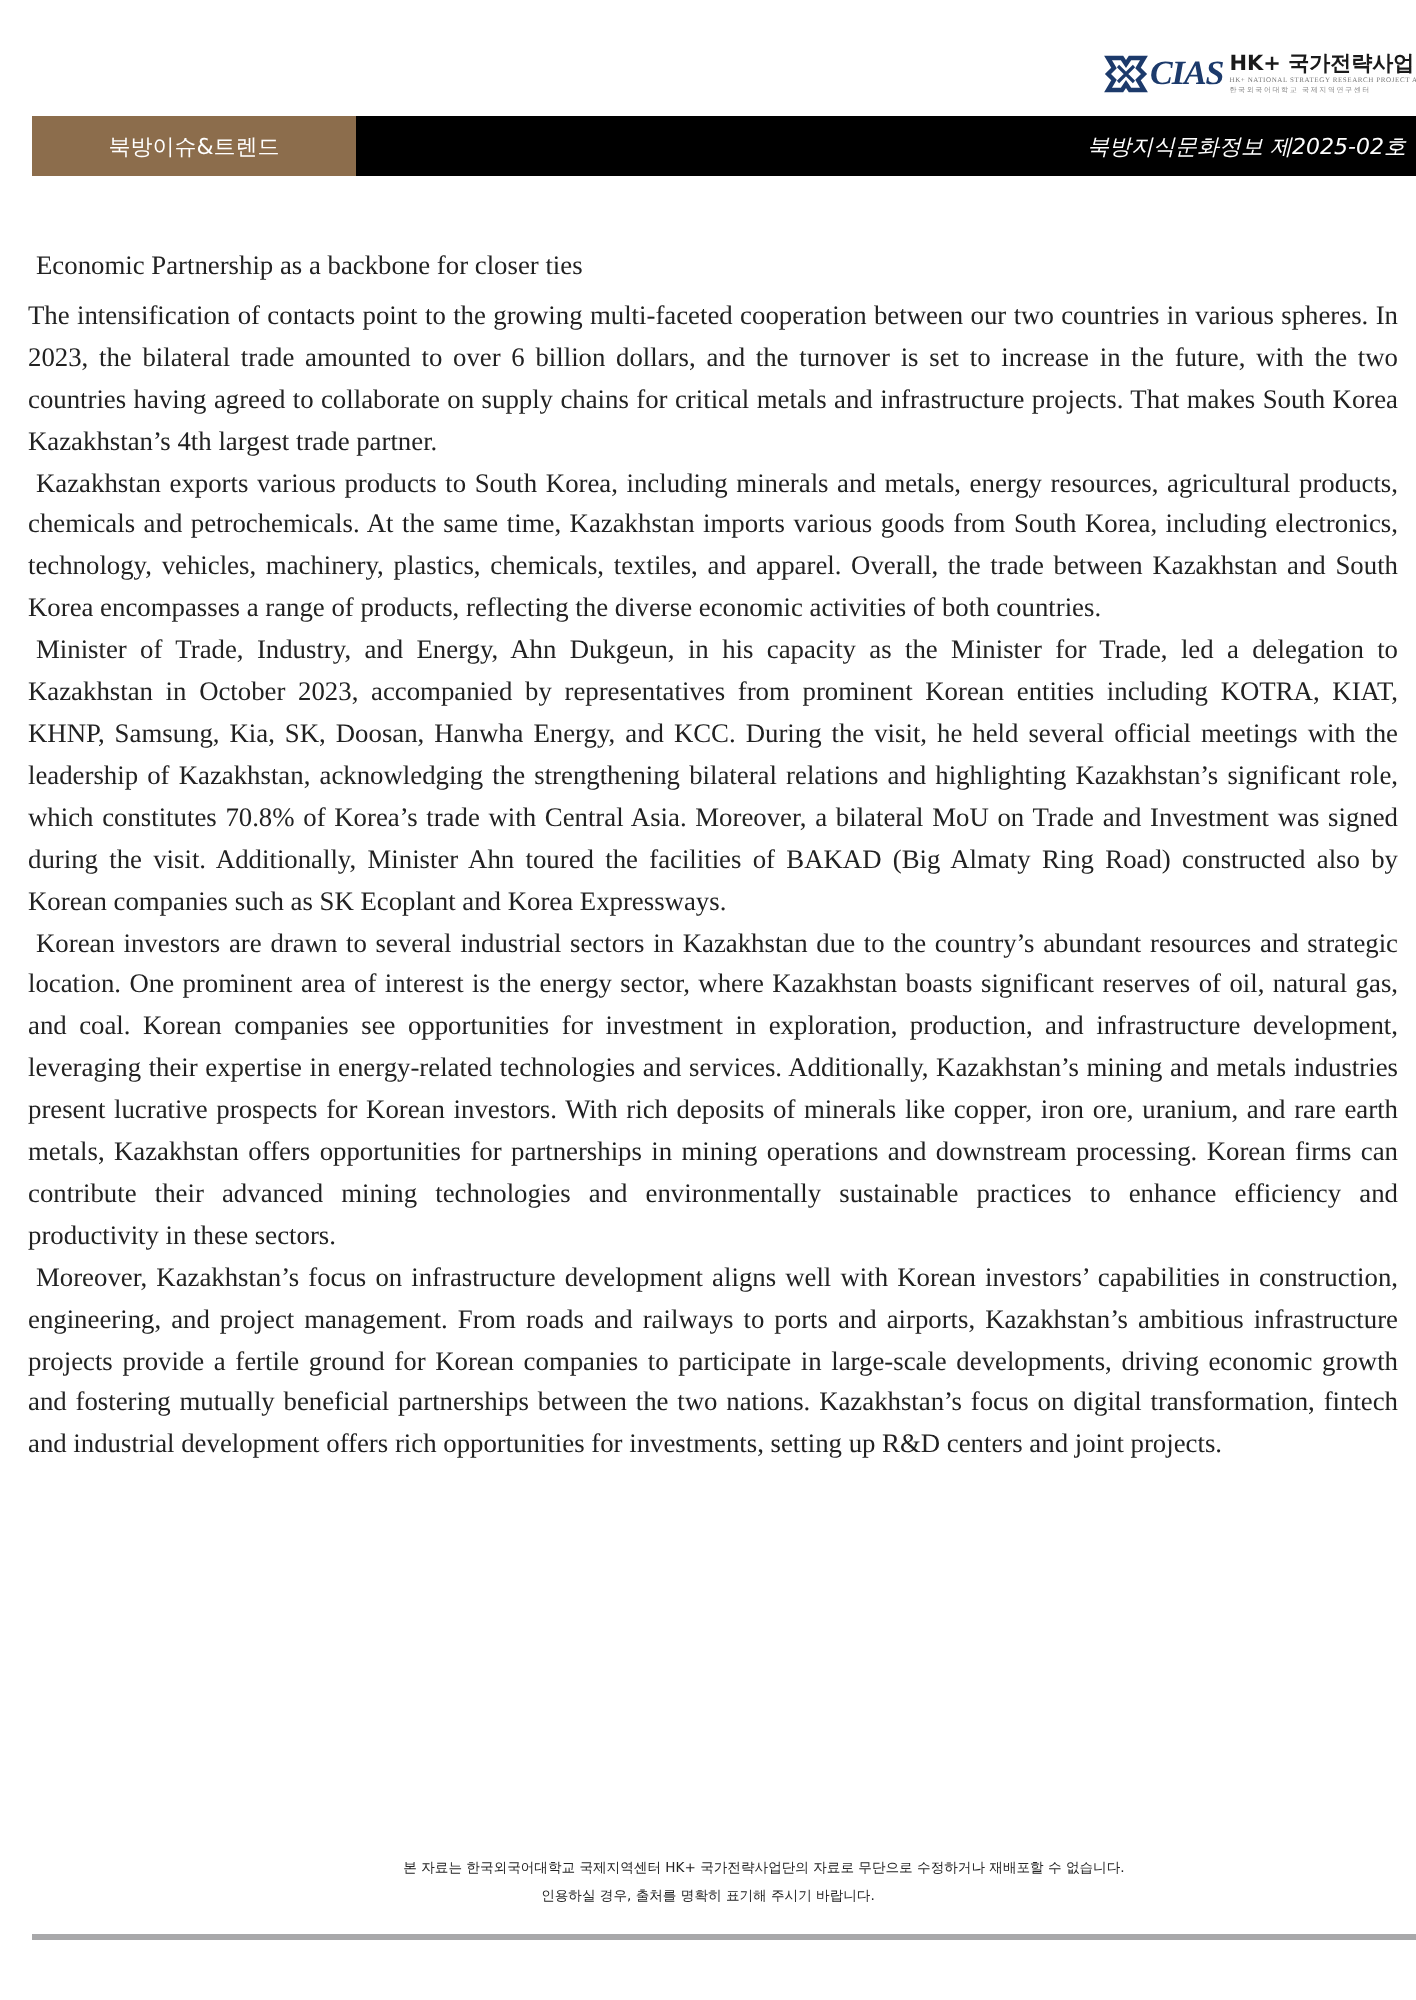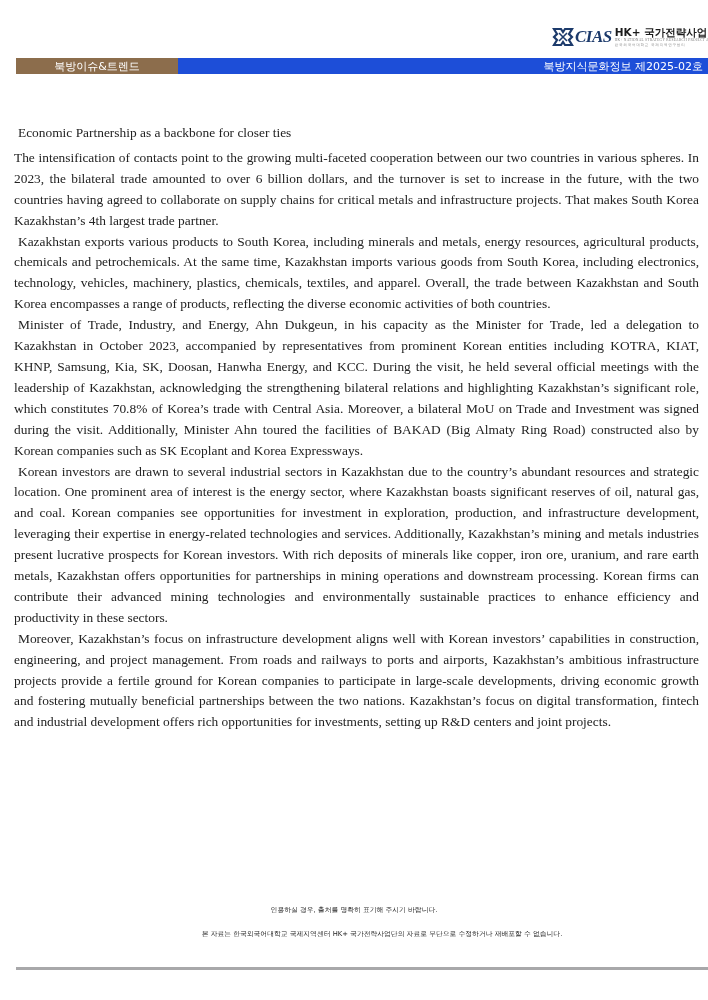--- a/index.html
+++ b/index.html
@@ -6,31 +6,31 @@
   body { width: 708px; height: 1000px; position: relative; overflow: hidden; font-family: "DejaVu Sans", sans-serif; }
 
   .logo { position: absolute; top: 24px; left: 552px; height: 26px; display: flex; align-items: center; }
   .logo-mark { width: 22px; height: 22px; position: relative; }
   .logo-cias { font-family: "Liberation Serif", serif; font-size: 17px; color: #1c3a6b; margin-left: 1px; letter-spacing: -0.5px; font-weight: bold; font-style: italic; }
   .logo-right { margin-left: 3px; display: flex; flex-direction: column; }
   .logo-title { font-family: "DejaVu Sans", sans-serif; font-size: 10.5px; font-weight: bold; color: #1a1a1a; line-height: 12px; white-space: nowrap; }
   .logo-sub1 { font-family: "Liberation Serif", serif; font-size: 3.5px; color: #777; line-height: 5px; white-space: nowrap; letter-spacing: 0.3px; }
   .logo-sub2 { font-family: "DejaVu Sans", sans-serif; font-size: 3.5px; color: #888; line-height: 5px; white-space: nowrap; letter-spacing: 0.8px; }
 
-  .band { position: absolute; top: 58px; left: 16px; width: 692px; height: 16px; display: flex; }
+  .band { position: absolute; top: 58px; left: 16px; width: 692px; height: 30px; display: flex; }
   .band-left { width: 162px; background: #8c6d4c; color: #fff; font-size: 11px; display: flex; align-items: center; justify-content: center; }
-  .band-right { flex: 1; background: #1d4ed8; color: #fff; font-size: 11px; display: flex; align-items: center; justify-content: flex-end; padding-right: 5px; }
+  .band-right { flex: 1; background: #000000; color: #fff; font-size: 11px; display: flex; align-items: center; justify-content: flex-end; padding-right: 5px; font-style: italic; }
 
   .content { position: absolute; top: 119px; left: 14px; width: 685px; font-family: "Liberation Serif", serif; font-size: 13.4px; line-height: 20.9px; color: #222; }
   .heading { font-weight: normal; margin: 4px; white-space: nowrap; }
   .para { margin: 0; text-align: justify; }
   .para.indent { text-indent: 4px; }
 
   .footer-line1 { position: absolute; top: 929px; left: 0; width: 708px; text-align: center; font-size: 6.8px; color: #222; font-family: "DejaVu Sans", sans-serif; margin-left: 28px; }
-  .footer-line2 { position: absolute; top: 905px; left: 0; width: 708px; text-align: center; font-size: 6.8px; color: #222; font-family: "DejaVu Sans", sans-serif; }
+  .footer-line2 { position: absolute; top: 943px; left: 0; width: 708px; text-align: center; font-size: 6.8px; color: #222; font-family: "DejaVu Sans", sans-serif; }
   .footer-rule { position: absolute; top: 967px; left: 16px; width: 692px; height: 3px; background: #a8a8aa; }
 </style>
 </head>
 <body>
 
 <div class="logo">
   <div class="logo-mark">
     <svg width="22" height="22" viewBox="0 0 22 22">
       <path d="M2 3 L9 3 L11 6 L13 3 L20 3 L17 8 L20 11 L17 14 L20 19 L13 19 L11 16 L9 19 L2 19 L5 14 L2 11 L5 8 Z" fill="none" stroke="#1c3a6b" stroke-width="2.2"></path>
       <path d="M7 7 L15 15 M15 7 L7 15" stroke="#1c3a6b" stroke-width="1.6"></path>

